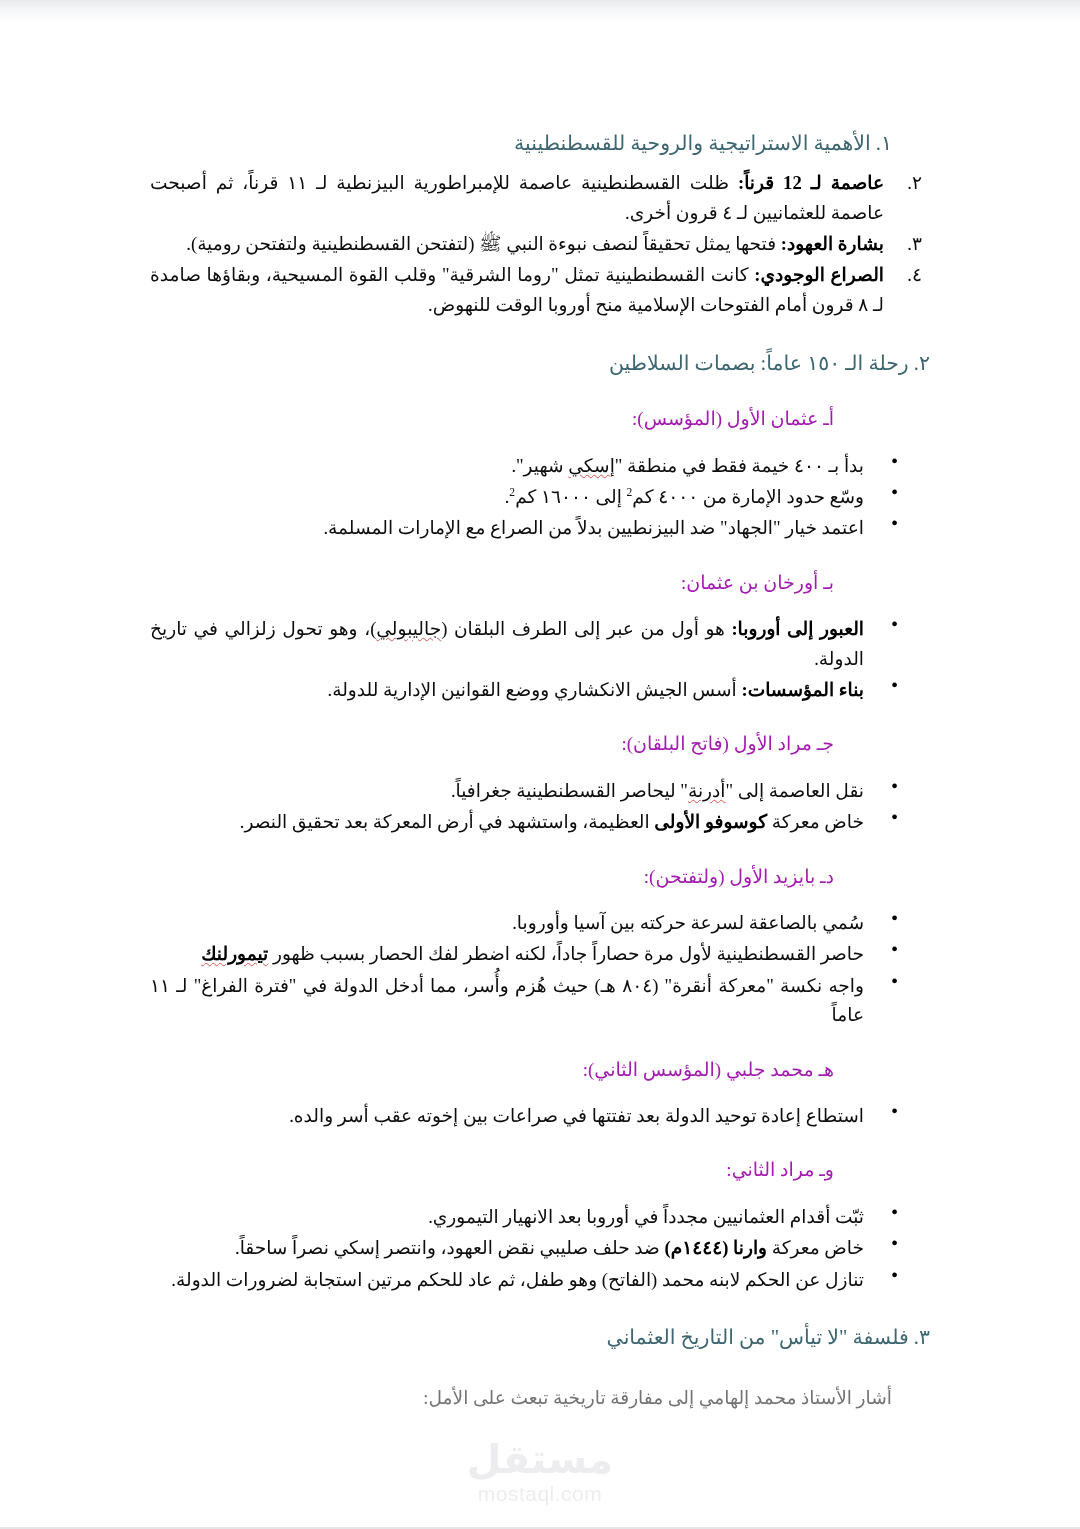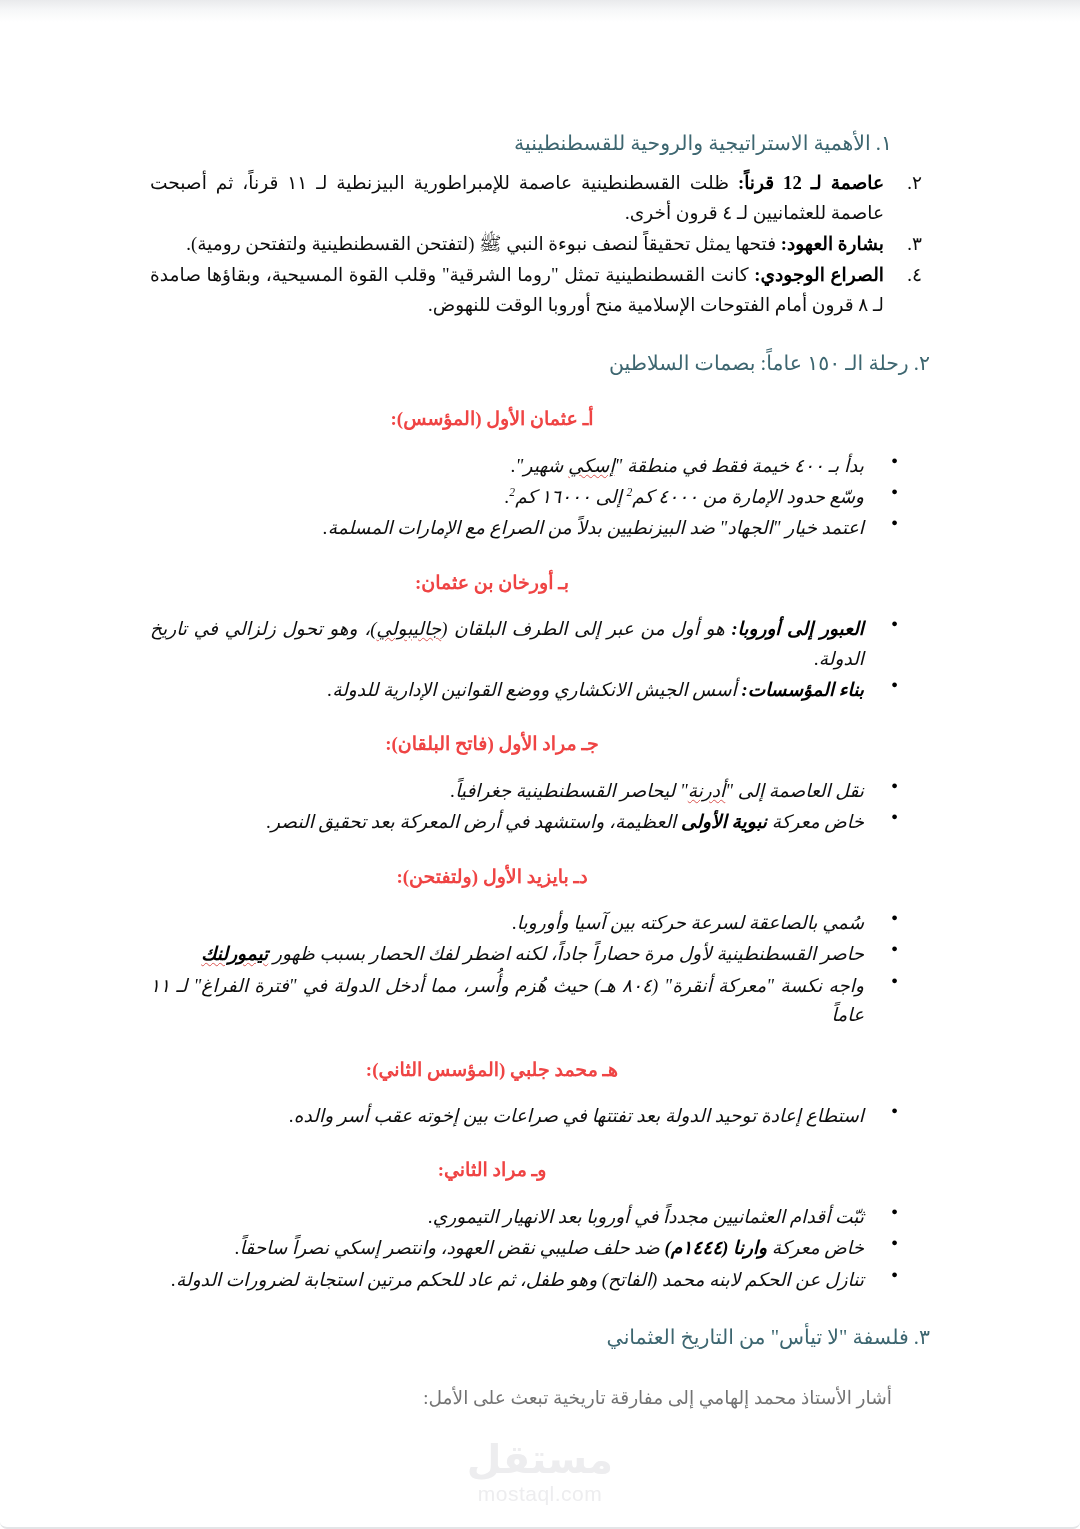--- a/index.html
+++ b/index.html
@@ -13,21 +13,20 @@
     font-family: "Liberation Serif", "DejaVu Serif", serif;
     position: relative;
     overflow: hidden;
   }
   .page {
     position: absolute;
     inset: 0;
     background: #ffffff;
     border-bottom: 2px solid #e3e5e7;
     box-sizing: border-box;
-    border-radius: 7px;
   }
   .page::before {
     content: "";
     position: absolute;
     top: 0; left: 0; right: 0;
     height: 22px;
     background: linear-gradient(to bottom, #e9eaec 0%, #f6f7f8 45%, #ffffff 100%);
     pointer-events: none;
   }
   .content {
@@ -74,35 +73,34 @@
     right: 8px;
     top: 0;
     width: 30px;
     text-align: right;
     font-size: 18.6px;
     color: #0d0d0d;
   }
 
   
   .subhead {
-    font-weight: bold;
-    color: #ef4444;
+    font-weight: normal;
+    color: #a21caf;
     font-size: 19px;
     line-height: 1.5;
     margin: 26px 0 0 0;
     padding-right: 96px;
-    text-align: center;
+    text-align: right;
   }
 
   
   .blist {
     margin: 17px 0 0 0;
     padding: 0;
     list-style: none;
-    font-style: italic;
   }
   .blist > li {
     position: relative;
     padding-right: 66px;
     font-size: 18.6px;
     line-height: 1.58;
     color: #0d0d0d;
     margin: 0 0 2px 0;
     text-align: justify;
     text-align-last: right;
@@ -209,21 +207,21 @@
 
     <p class="subhead">بـ أورخان بن عثمان:</p>
     <ul class="blist">
       <li><b>العبور إلى أوروبا:</b><span> هو أول من عبر إلى الطرف البلقان (</span><span class="sp">جاليبولي</span><span>)، وهو تحول زلزالي في تاريخ الدولة.</span></li>
       <li><b>بناء المؤسسات:</b><span> أسس الجيش الانكشاري ووضع القوانين الإدارية للدولة.</span></li>
     </ul>
 
     <p class="subhead">جـ مراد الأول (فاتح البلقان):</p>
     <ul class="blist">
       <li><span>نقل العاصمة إلى "</span><span class="sp">أدرنة</span><span>" ليحاصر القسطنطينية جغرافياً.</span></li>
-      <li><span>خاض معركة </span><b>نبوية الأولى</b><span> العظيمة، واستشهد في أرض المعركة بعد تحقيق النصر.</span></li>
+      <li><span>خاض معركة </span><b>كوسوفو الأولى</b><span> العظيمة، واستشهد في أرض المعركة بعد تحقيق النصر.</span></li>
     </ul>
 
     <p class="subhead">دـ بايزيد الأول (ولتفتحن):</p>
     <ul class="blist">
       <li><span>سُمي بالصاعقة لسرعة حركته بين آسيا وأوروبا.</span></li>
       <li><span>حاصر القسطنطينية لأول مرة حصاراً جاداً، لكنه اضطر لفك الحصار بسبب ظهور </span><b class="sp">تيمورلنك</b></li>
       <li><span>واجه نكسة "معركة أنقرة" (٨٠٤ هـ) حيث هُزم وأُسر، مما أدخل الدولة في "فترة الفراغ" لـ ١١ عاماً</span></li>
     </ul>
 
     <p class="subhead">هـ محمد جلبي (المؤسس الثاني):</p>

